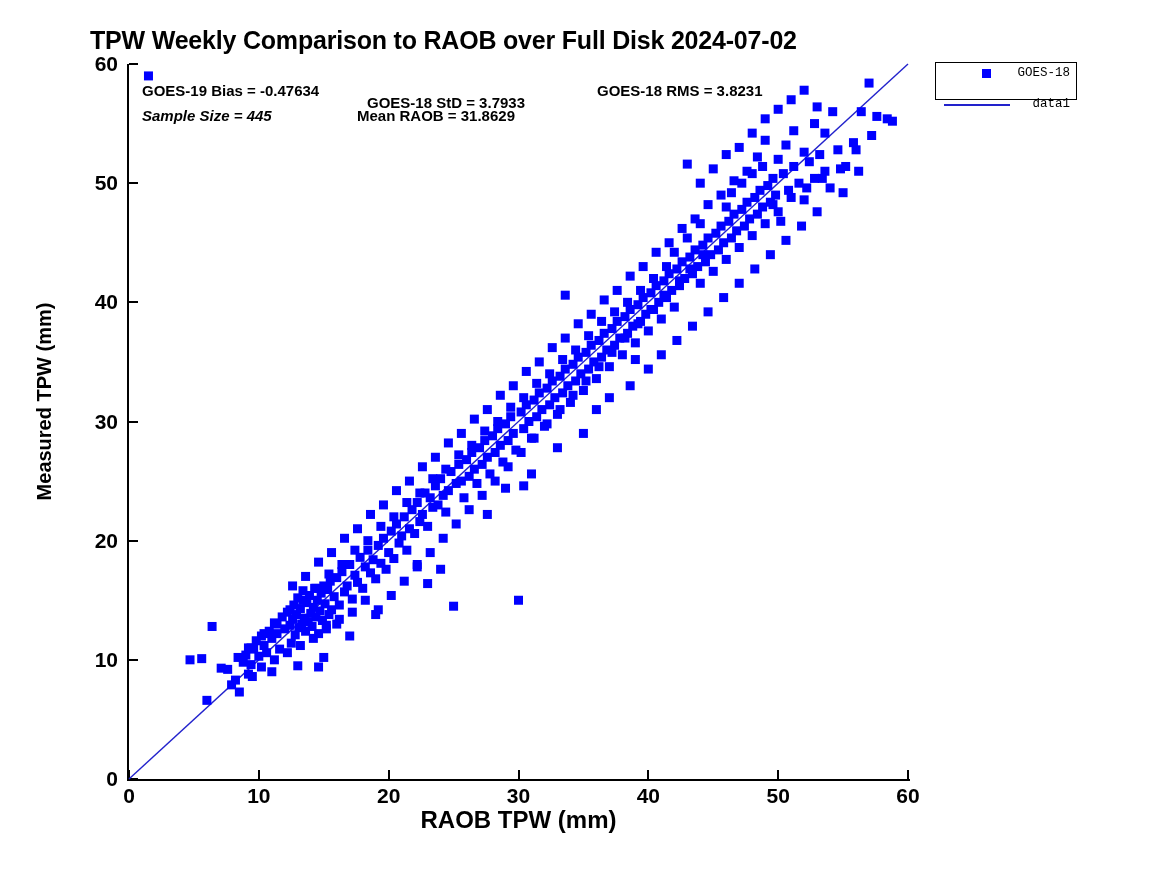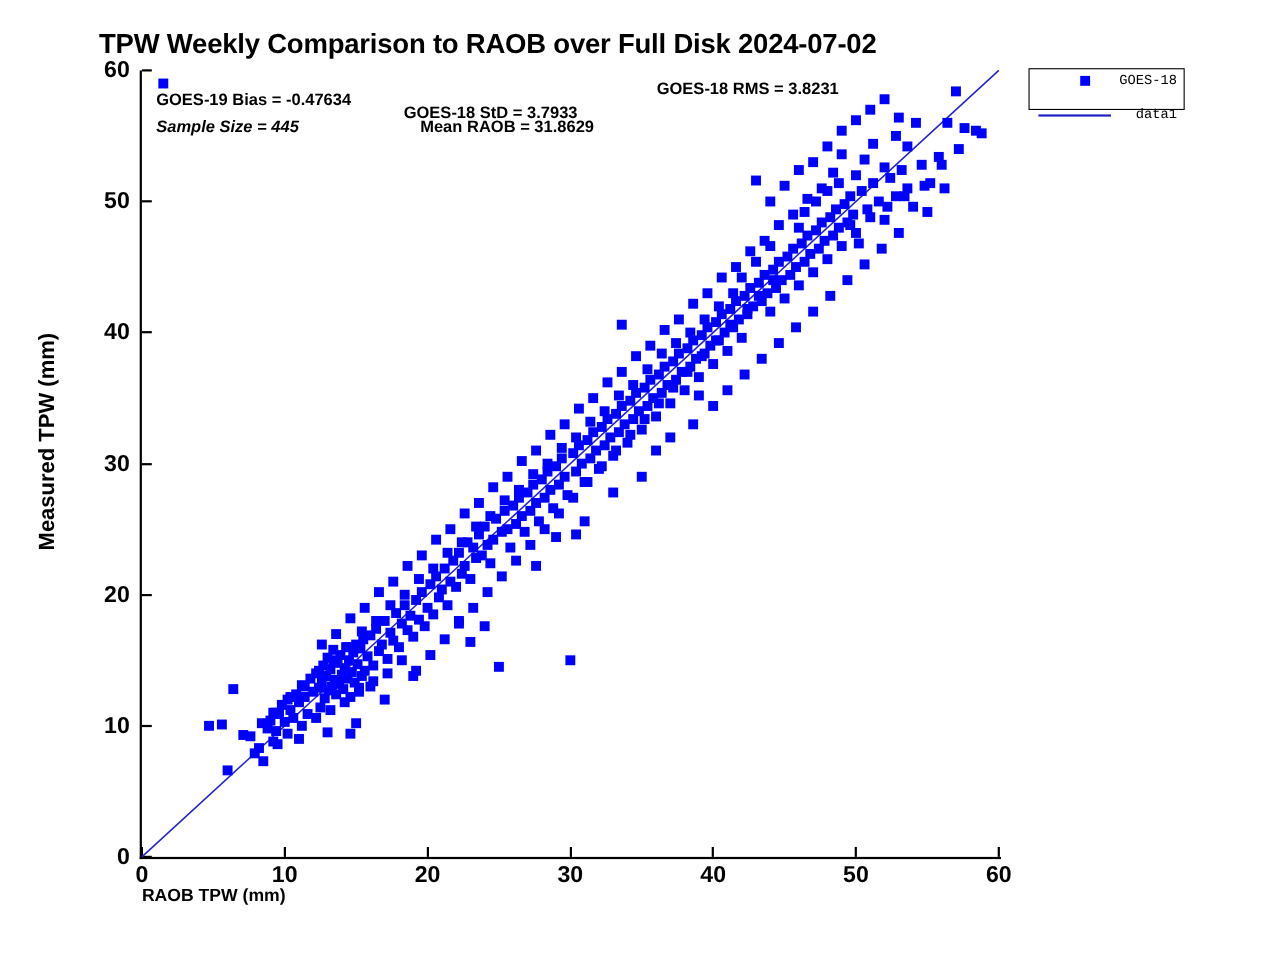--- a/index.html
+++ b/index.html
@@ -21,22 +21,22 @@
 
   .tick-x{position:absolute;width:2px;height:9px;background:#000;top:770px;}
   .tick-y{position:absolute;height:2px;width:9px;background:#000;left:129px;}
 
   .xlab{position:absolute;top:784px;font-size:21px;font-weight:bold;color:#000;
         transform:translateX(-50%);white-space:nowrap;}
   .ylab{position:absolute;left:0px;font-size:21px;font-weight:bold;color:#000;
         width:118px;text-align:right;transform:translateY(-50%);white-space:nowrap;}
 
   #xaxis-title{
-    position:absolute;left:129px;top:806px;width:779px;
-    font-size:16px;font-weight:bold;color:#000;
+    position:absolute;left:129px;top:806px;width:779px;text-align:center;
+    font-size:24px;font-weight:bold;color:#000;
   }
   #yaxis-title{
     position:absolute;left:-76px;top:390px;width:240px;text-align:center;
     font-size:20px;font-weight:bold;color:#000;
     transform:rotate(-90deg);transform-origin:50% 50%;
   }
 
   .stat{position:absolute;font-size:15px;font-weight:bold;color:#000;white-space:nowrap;}
 
   #scatter-layer{position:absolute;left:0;top:0;width:1167px;height:875px;}
@@ -532,23 +532,23 @@
       <rect x="295.88" y="641.03" width="9" height="9" fill="#0000ff"></rect>
       <rect x="282.90" y="648.18" width="9" height="9" fill="#0000ff"></rect>
       <rect x="269.91" y="655.33" width="9" height="9" fill="#0000ff"></rect>
       <rect x="256.93" y="662.48" width="9" height="9" fill="#0000ff"></rect>
       <rect x="243.95" y="669.63" width="9" height="9" fill="#0000ff"></rect>
     </svg>
 
   <div id="stats">
       <div class="stat" style="left: 142px; top: 82px;">GOES-19 Bias = -0.47634</div>
       <div class="stat" style="left: 367px; top: 94px;">GOES-18 StD = 3.7933</div>
-      <div class="stat" style="left: 597px; top: 72px;">GOES-18 RMS = 3.8231</div>
+      <div class="stat" style="left: 597px; top: 82px;">GOES-18 RMS = 3.8231</div>
       <div class="stat" style="left: 142px; top: 107px; font-style: italic;">Sample Size = 445</div>
-      <div class="stat" style="left: 382px; top: 107px;">Mean RAOB = 31.8629</div>
+      <div class="stat" style="left: 357px; top: 107px;">Mean RAOB = 31.8629</div>
     </div>
 
   <div id="legend">
     <div class="leg-row" style="top:2px;">
       <span class="leg-marker" style="top:4px;"></span>
       <span class="leg-label" style="top:1px;">GOES-18</span>
     </div>
     <div class="leg-row" style="top:19px;margin-top:14px;">
       <span class="leg-line" style="top:8px;"></span>
       <span class="leg-label" style="top:1px;">data1</span>

